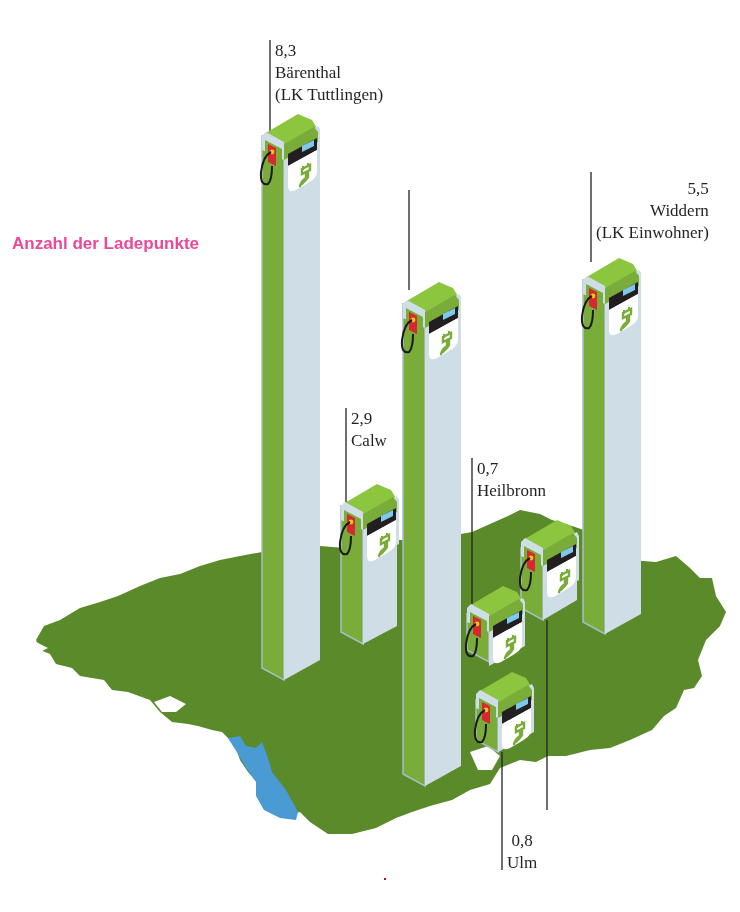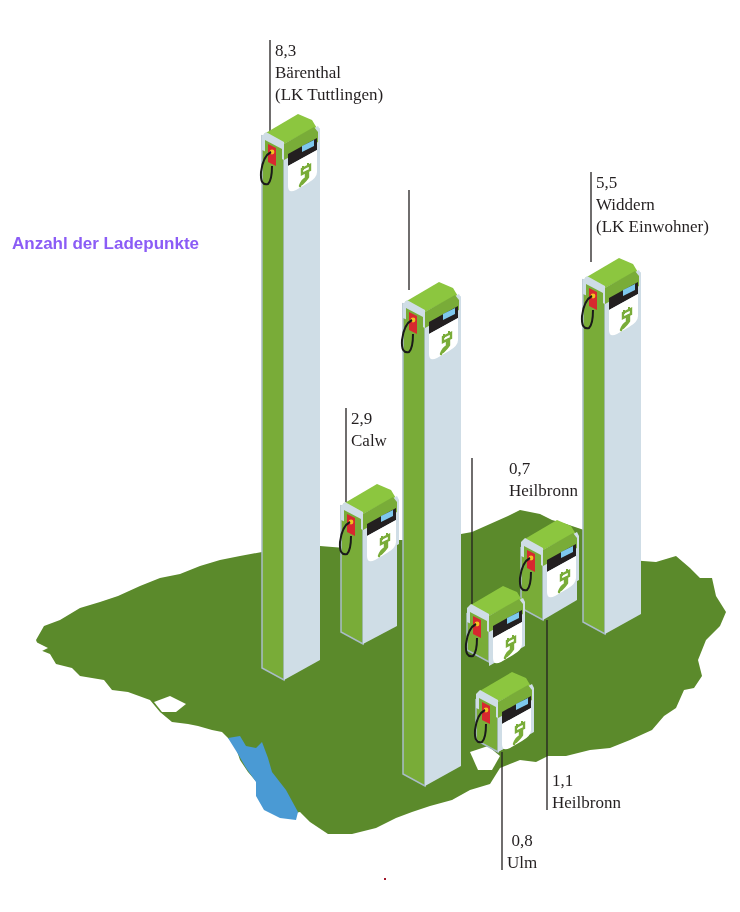--- a/index.html
+++ b/index.html
@@ -1,18 +1,18 @@
 <!DOCTYPE html>
 <html><head>
 <meta charset="utf-8">
 <style>
   html, body { margin:0; padding:0; background:#ffffff; }
   body { width:740px; height:912px; position:relative; overflow:hidden; font-family:"Liberation Sans", sans-serif; color:#231f20; }
   #stage { position:absolute; left:0; top:0; width:740px; height:912px; }
-  .title { position:absolute; left:12px; top:233px; font-weight:bold; font-size:17px; line-height:22px; color:#8b5cf6; }
+  .title { position:absolute; left:12px; top:233px; font-weight:bold; font-size:17px; line-height:22px; color:#ec4899; }
   .title div { white-space:nowrap; }
   .label { position:absolute; font-size:17px; line-height:22px; color:#231f20; white-space:nowrap;font-family:Liberation Serif, serif; }
   .label span { display:block; }
 </style>
 </head>
 <body>
 
 <div id="stage">
   <svg width="740" height="912" viewBox="0 0 740 912" xmlns="http://www.w3.org/2000/svg" style="position:absolute;left:0;top:0;">
     <defs>
@@ -114,38 +114,34 @@
     <div>Anzahl der Ladepunkte</div>
   </div>
 
   <div class="label" style="left:275px;top:40px;">
     <span>8,3</span>
     <span>Bärenthal</span>
     <span>(LK Tuttlingen)</span>
   </div>
 
 
-  <div class="label" style="left:596px;top:172px;">
+  <div class="label" style="left:596px;top:178px;text-align:right;">
     <span>5,5</span>
     <span>Widdern</span>
     <span>(LK Einwohner)</span>
   </div>
 
   <div class="label" style="left:351px;top:408px;">
     <span>2,9</span>
     <span>Calw</span>
   </div>
 
-  <div class="label" style="left:477px;top:458px;margin-left:32px;">
+  <div class="label" style="left:477px;top:458px;">
     <span>0,7</span>
     <span>Heilbronn</span>
   </div>
 
-  <div class="label" style="left:552px;top:770px;">
-    <span>1,1</span>
-    <span>Heilbronn</span>
-  </div>
 
   <div class="label" style="left:507px;top:830px;text-align:center;">
     <span>0,8</span>
     <span>Ulm</span>
   </div>
 </div>
 
 </body></html>

